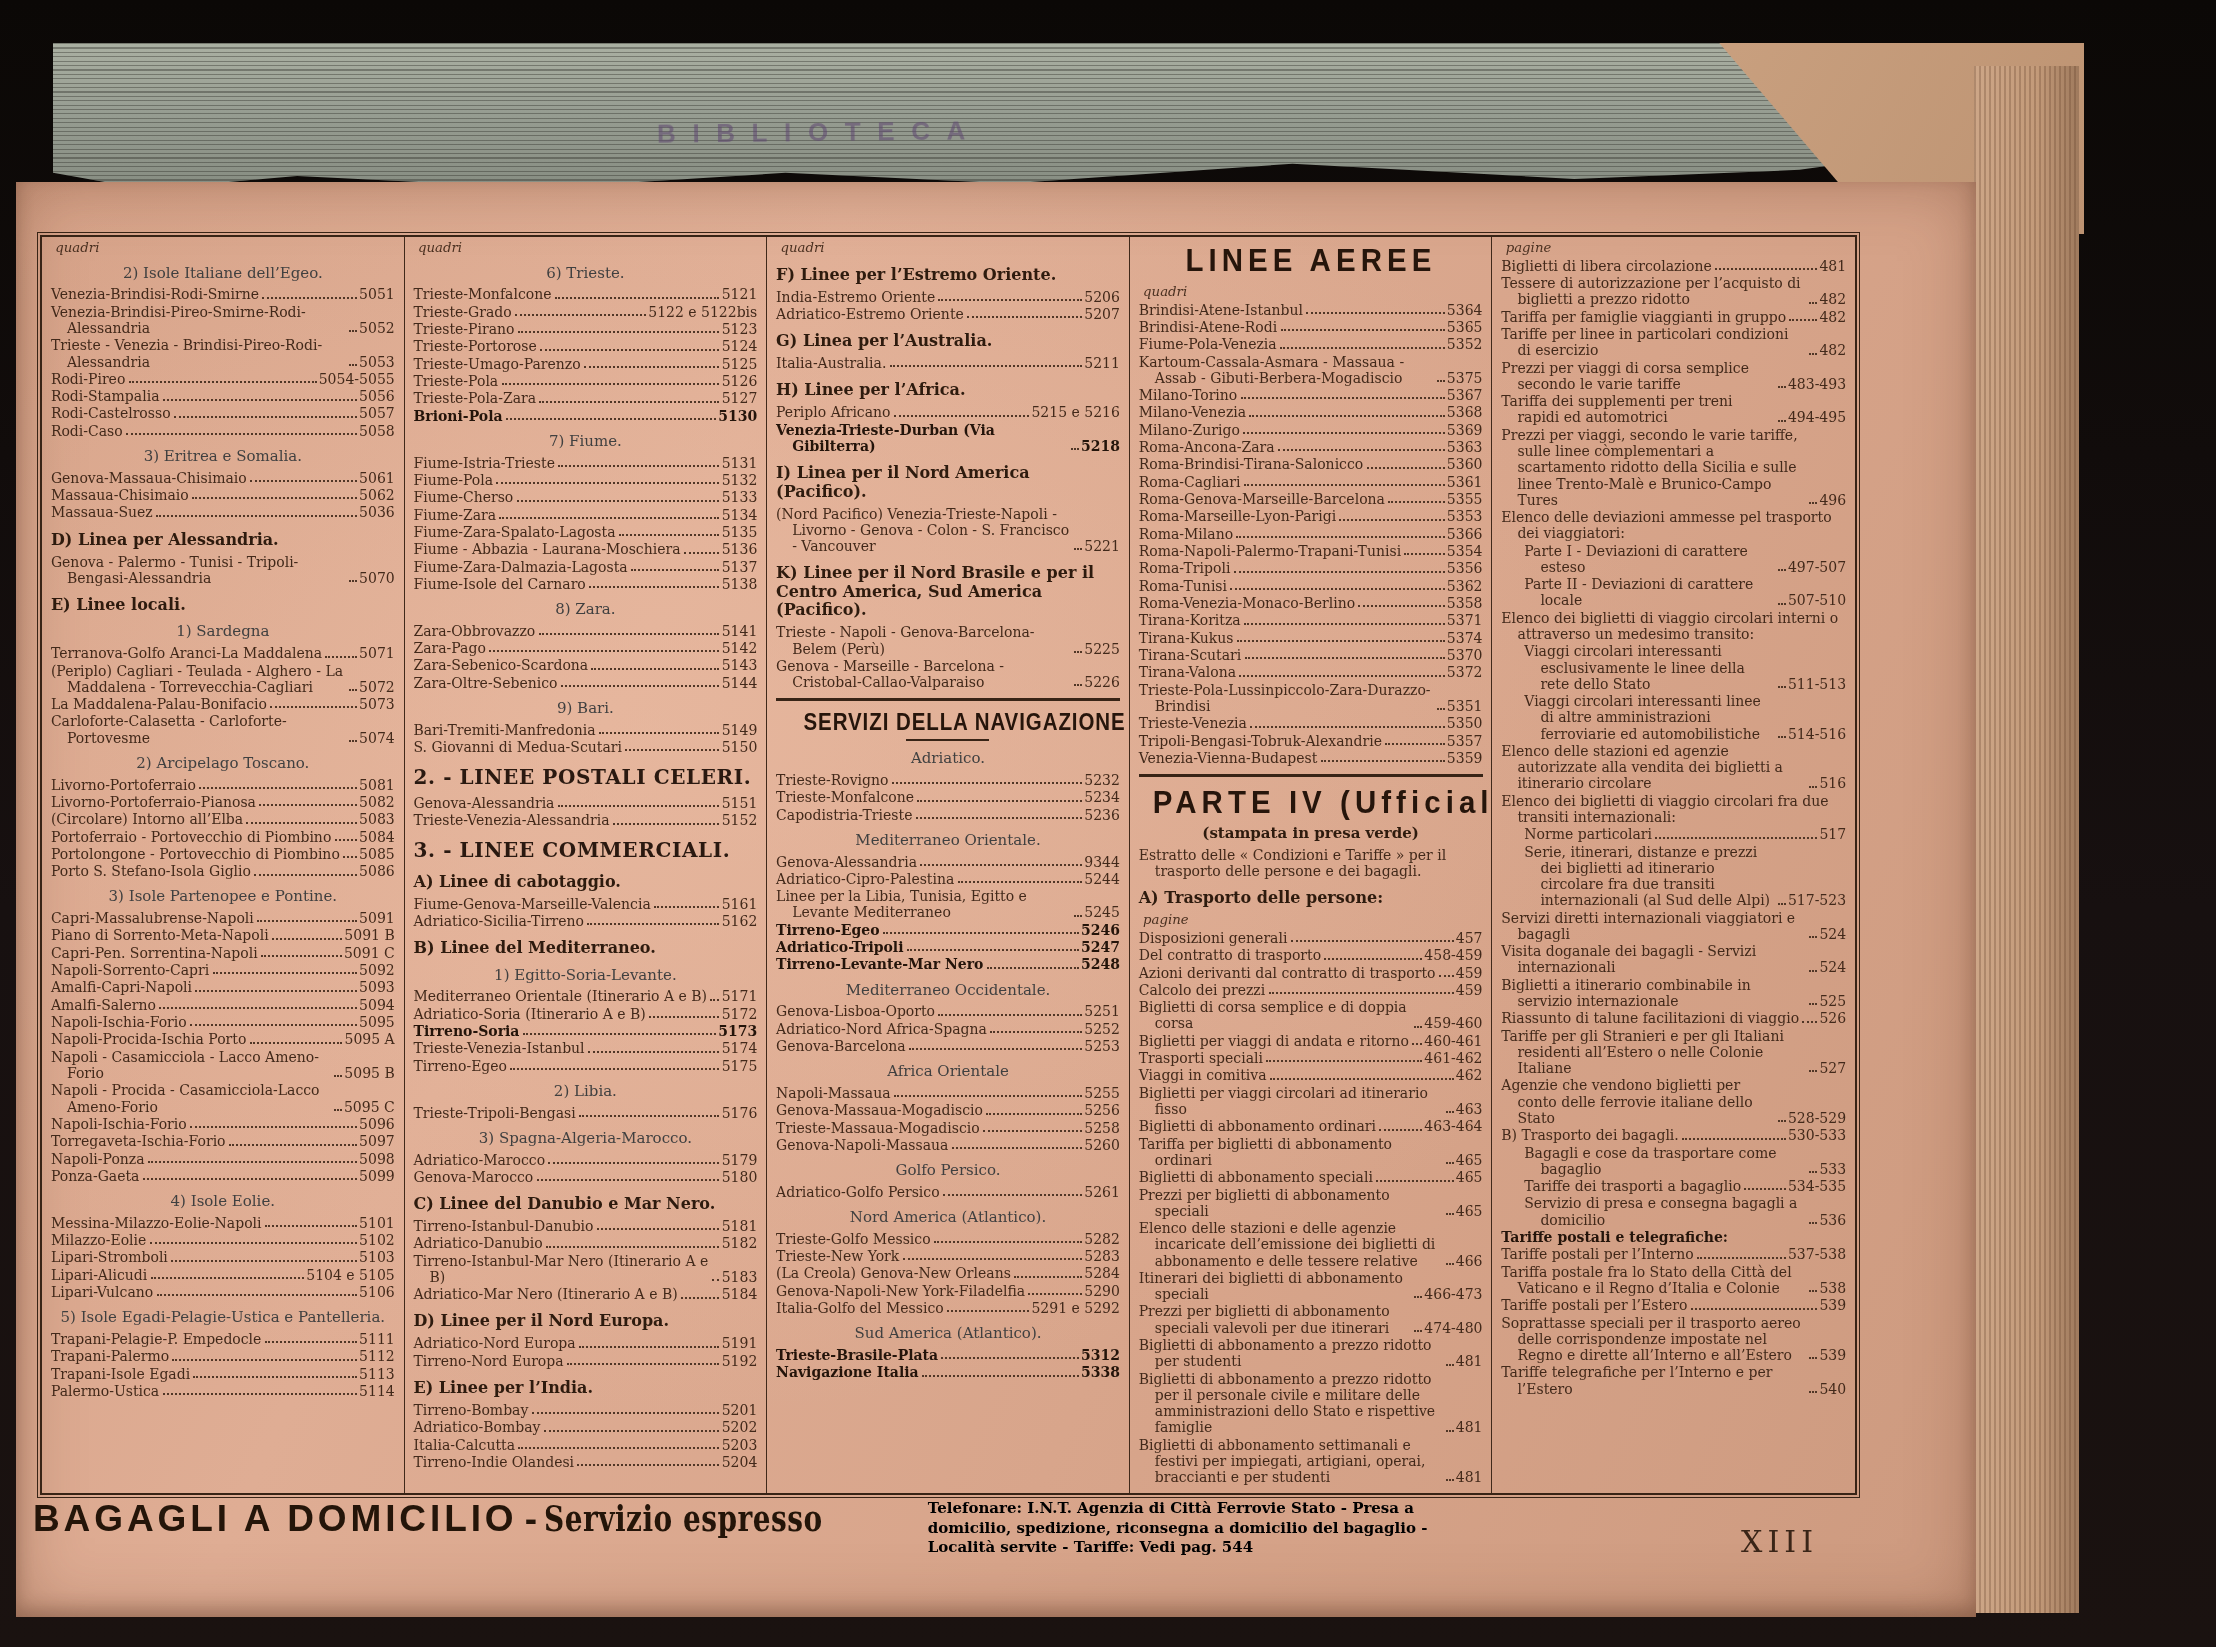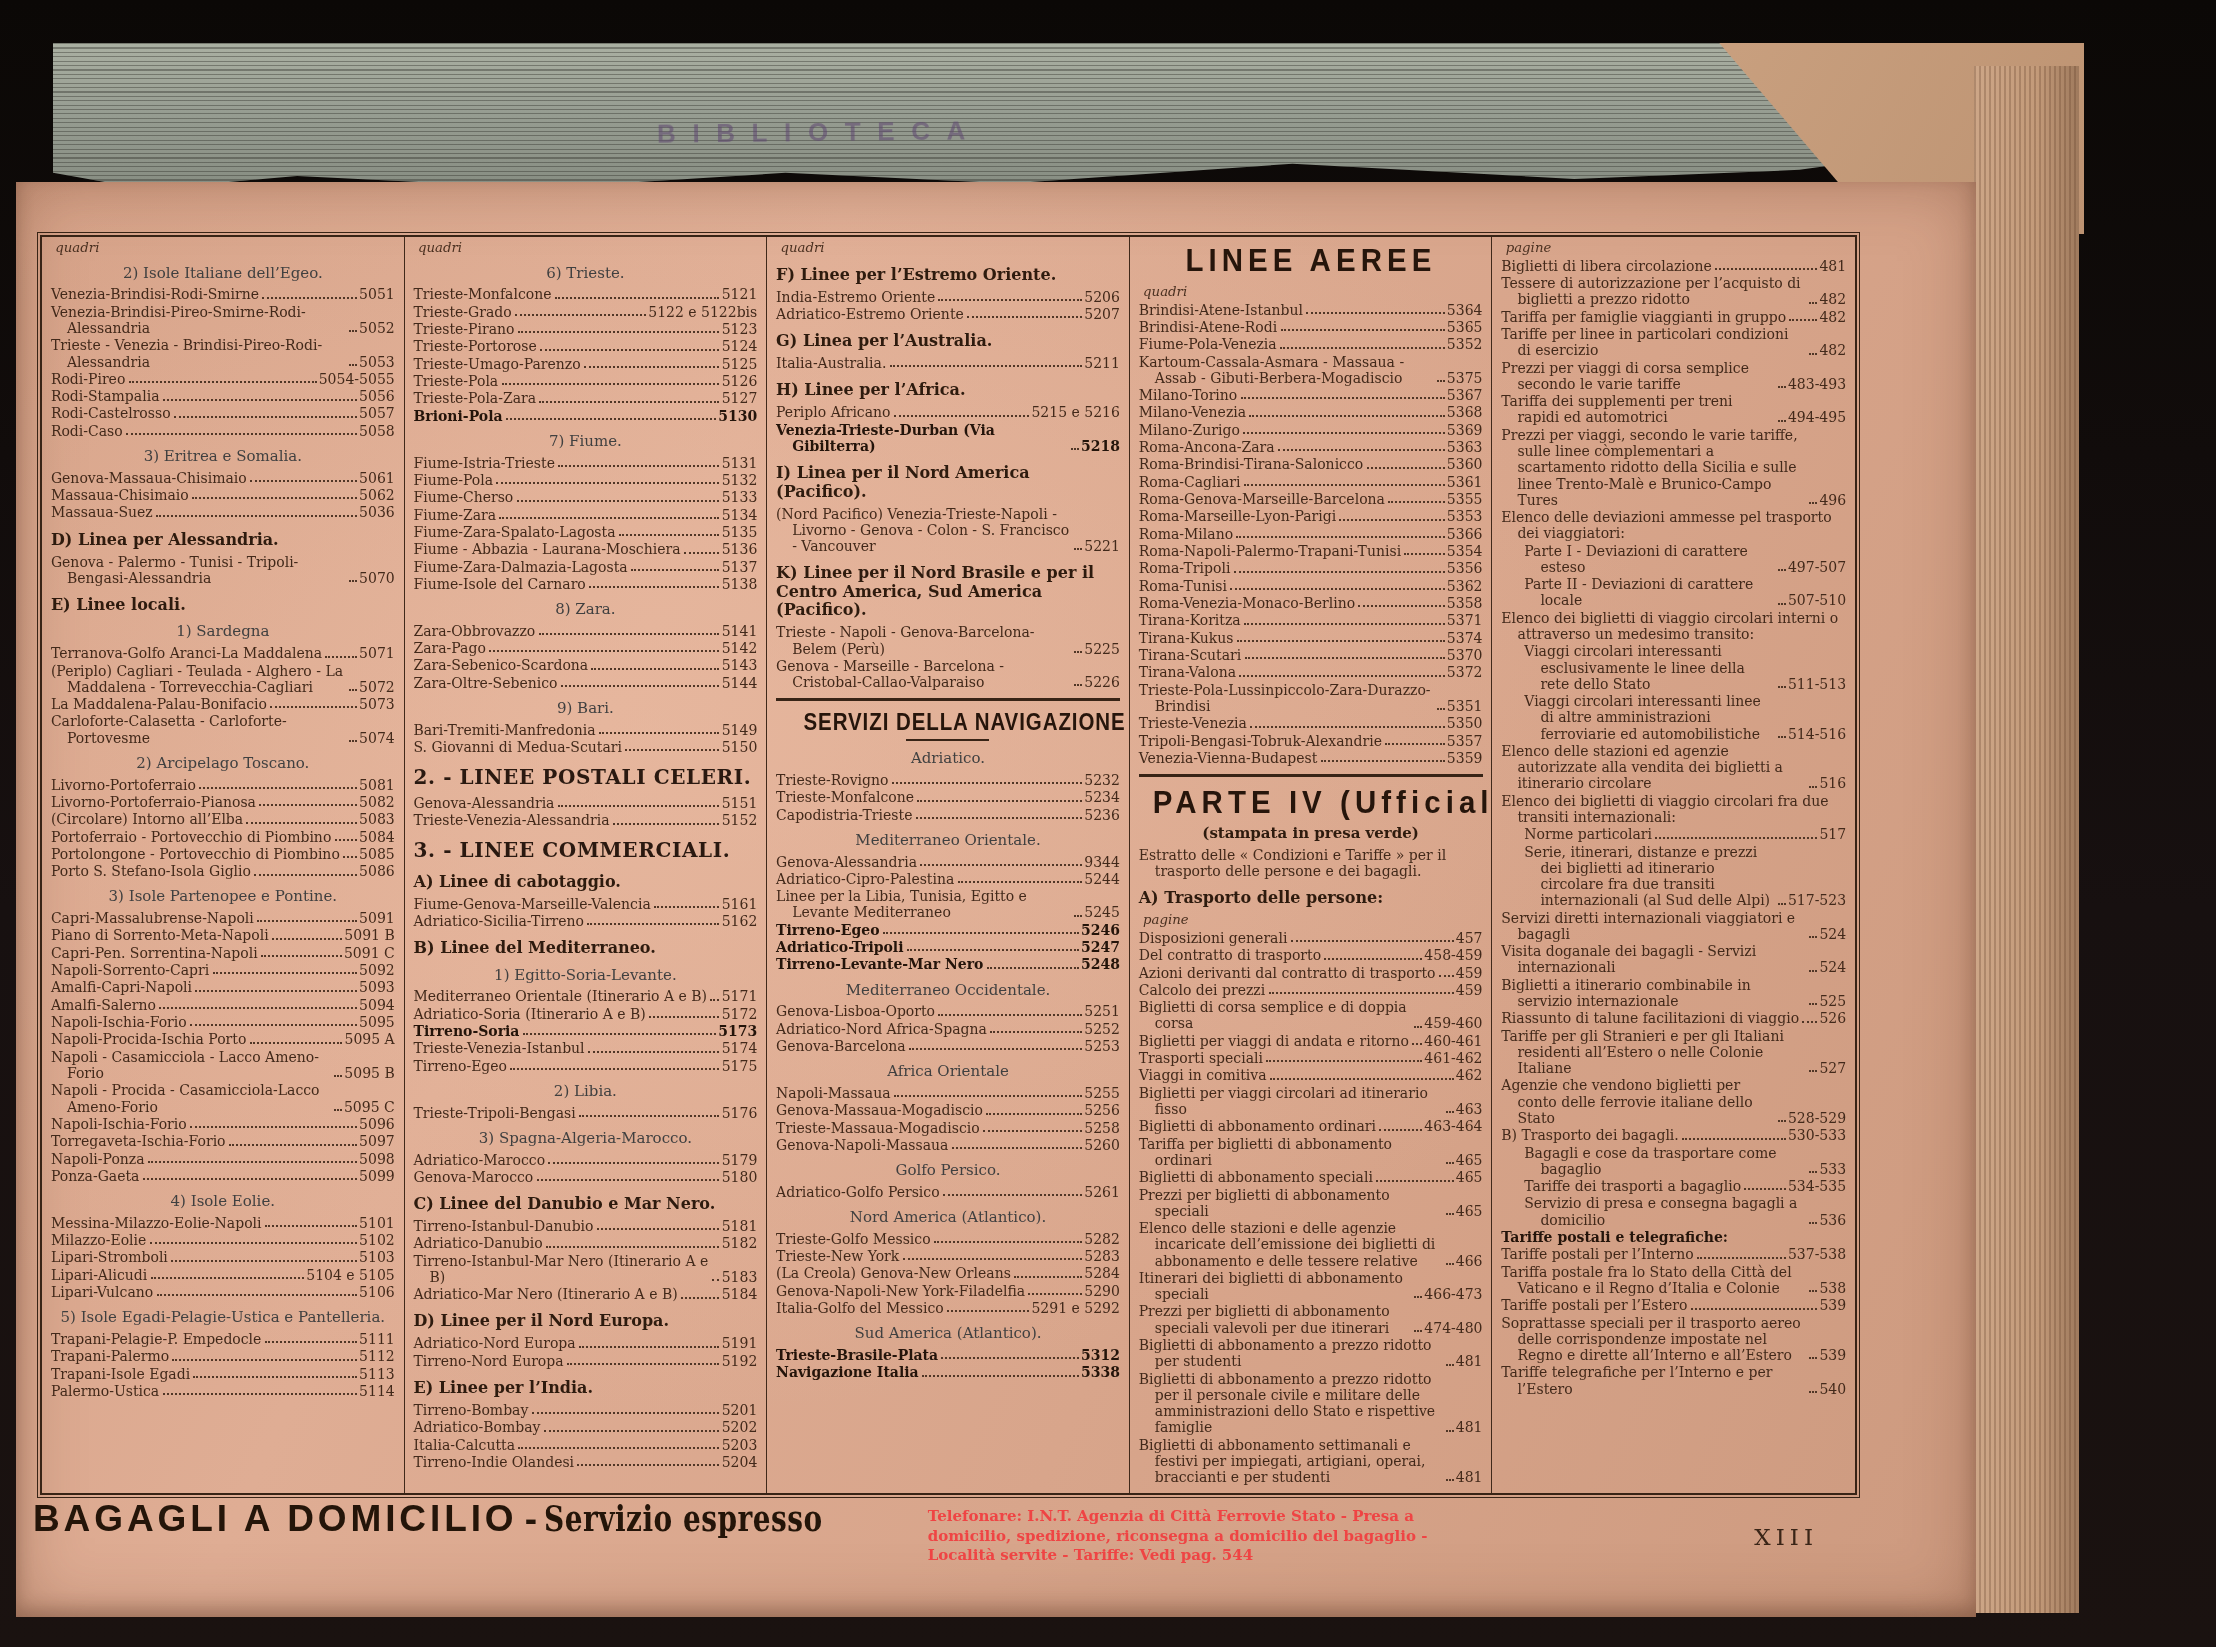--- a/index.html
+++ b/index.html
@@ -74,22 +74,22 @@
   }
   .rule{border-top:3.3px solid #382416;margin:7.8px 0 6.6px;}
   .shortrule{width:83px;border-top:2.2px solid #382416;margin:1.1px auto 7.8px;}
   
   .footer{position:absolute;left:33px;top:1498px;width:1901px;display:flex;align-items:flex-start;gap:35px;}
   .f-title{white-space:nowrap;color:#241509;}
   .ft1{font-family:"Liberation Sans", sans-serif;font-weight:bold;font-size:37px;letter-spacing:3.9px;}
   .ft-sep{font-family:"Liberation Sans", sans-serif;font-weight:bold;font-size:37px;padding:0 4.4px;}
   .ft2{font-family:"DejaVu Serif", serif;font-weight:bold;font-size:35px;display:inline-block;
        transform:scaleX(.8);transform-origin:left bottom;letter-spacing:0.6px;}
-  .f-info{font-size:15px;font-weight:bold;width:560px;line-height:1.3;margin-top:9px;color:#ef4444;}
-  .f-page{margin-left:auto;font-size:23px;letter-spacing:5px;margin-top:25.5px;margin-right:116px;color:#3a2517;}
+  .f-info{font-size:15px;font-weight:bold;width:560px;line-height:1.3;margin-top:1px;color:#000000;}
+  .f-page{margin-left:auto;font-size:30px;letter-spacing:5px;margin-top:25.5px;margin-right:116px;color:#3a2517;}
 </style>
 </head>
 <body>
 
 <div class="stack-strip"></div>
 <div class="stamp">BIBLIOTECA</div>
 <div class="corner-tr"></div>
 <div class="edge-right"></div>
 
 <div class="paper"></div>

